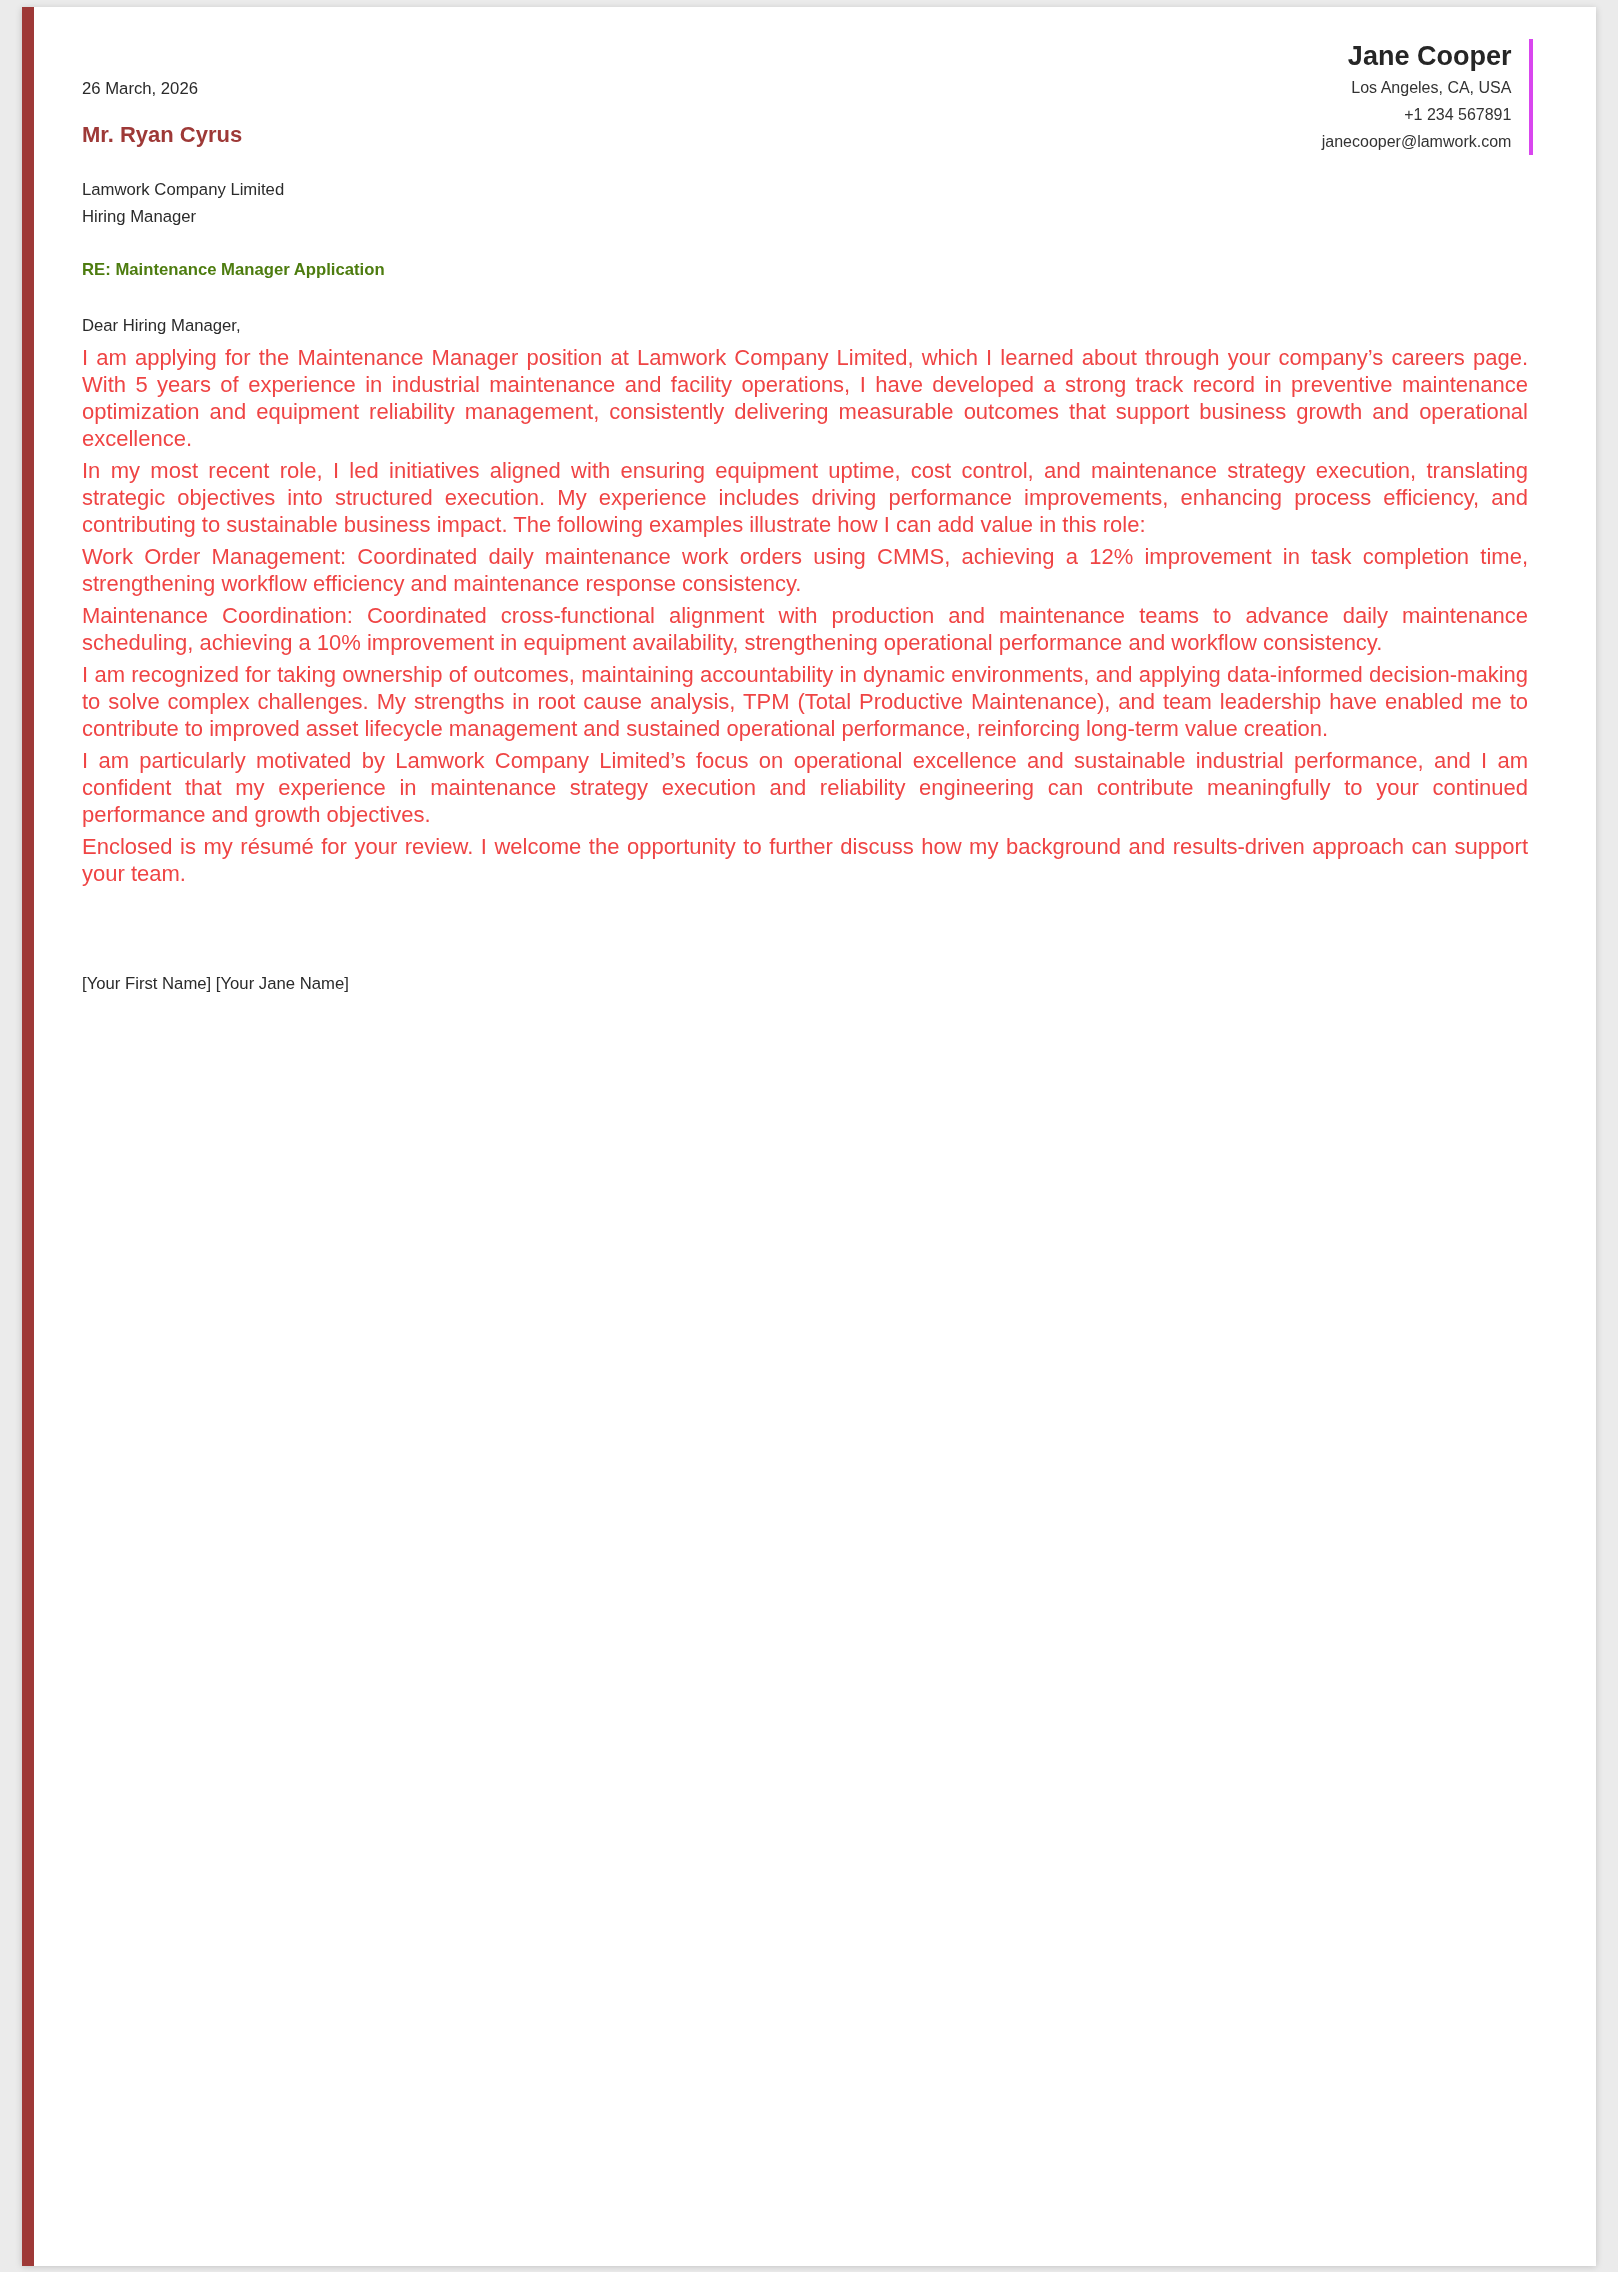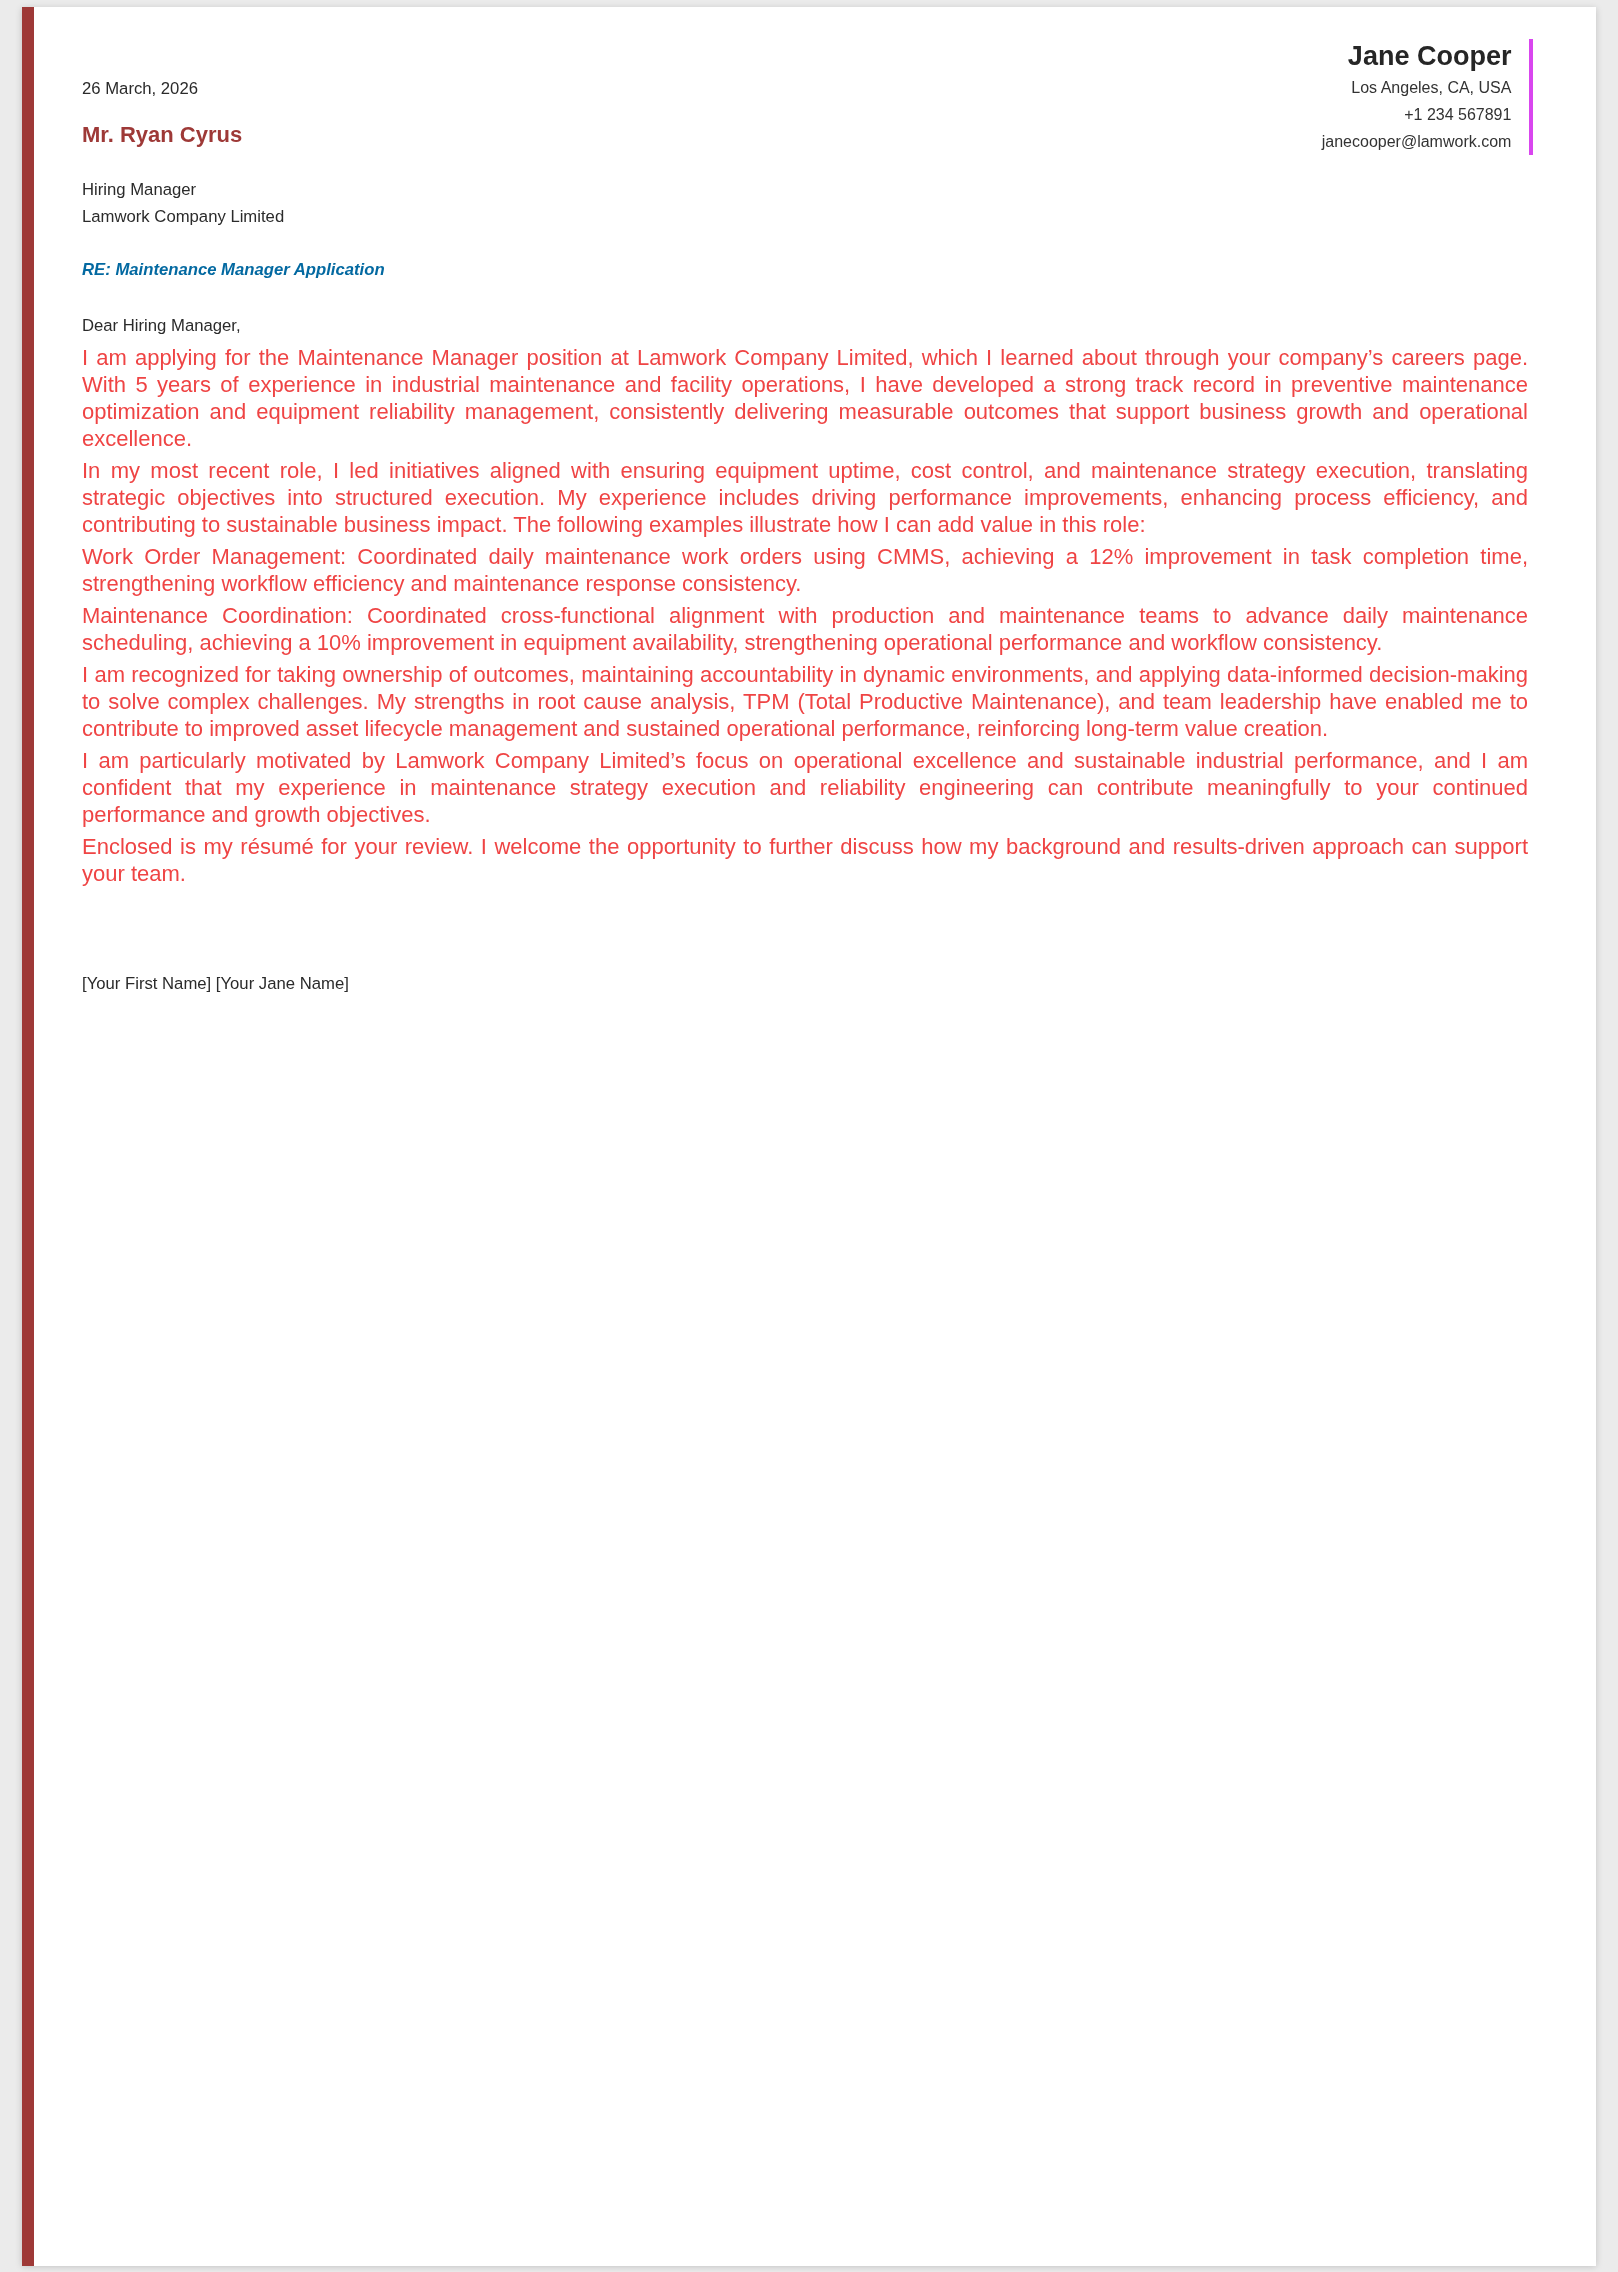--- a/index.html
+++ b/index.html
@@ -67,23 +67,22 @@
     margin-bottom: 22px;
   }
   .recipient-line {
     font-size: 16.7px;
     color: #2b2b2b;
     line-height: 27px;
   }
   .subject {
     font-size: 16.7px;
     font-weight: 700;
-    color: #0369a1;
+    color: #4d7c0f;
     margin-top: 30px;
-    font-style: italic;
   }
   .salutation {
     font-size: 16.7px;
     margin-top: 32px;
     line-height: 27px;
   }
   .para {
     font-size: 22px;
     line-height: 27px;
     text-align: justify;
@@ -113,22 +112,22 @@
     <div class="sender-name">Jane Cooper</div>
     <div class="sender-line">Los Angeles, CA, USA</div>
     <div class="sender-line">+1 234 567891</div>
     <div class="sender-line">janecooper@lamwork.com</div>
   </div>
 
   <div class="content">
     <div class="date">26 March, 2026</div>
 
     <div class="recipient-name">Mr. Ryan Cyrus</div>
+    <div class="recipient-line">Lamwork Company Limited</div>
     <div class="recipient-line">Hiring Manager</div>
-    <div class="recipient-line">Lamwork Company Limited</div>
 
     <div class="subject">RE: Maintenance Manager Application</div>
 
     <div class="salutation">Dear Hiring Manager,</div>
 
     <p class="para">I am applying for the Maintenance Manager position at Lamwork Company Limited, which I learned about through your company’s careers page. With 5 years of experience in industrial maintenance and facility operations, I have developed a strong track record in preventive maintenance optimization and equipment reliability management, consistently delivering measurable outcomes that support business growth and operational excellence.</p>
     <p class="para">In my most recent role, I led initiatives aligned with ensuring equipment uptime, cost control, and maintenance strategy execution, translating strategic objectives into structured execution. My experience includes driving performance improvements, enhancing process efficiency, and contributing to sustainable business impact. The following examples illustrate how I can add value in this role:</p>
     <p class="para">Work Order Management: Coordinated daily maintenance work orders using CMMS, achieving a 12% improvement in task completion time, strengthening workflow efficiency and maintenance response consistency.</p>
     <p class="para">Maintenance Coordination: Coordinated cross-functional alignment with production and maintenance teams to advance daily maintenance scheduling, achieving a 10% improvement in equipment availability, strengthening operational performance and workflow consistency.</p>
     <p class="para">I am recognized for taking ownership of outcomes, maintaining accountability in dynamic environments, and applying data-informed decision-making to solve complex challenges. My strengths in root cause analysis, TPM (Total Productive Maintenance), and team leadership have enabled me to contribute to improved asset lifecycle management and sustained operational performance, reinforcing long-term value creation.</p>

